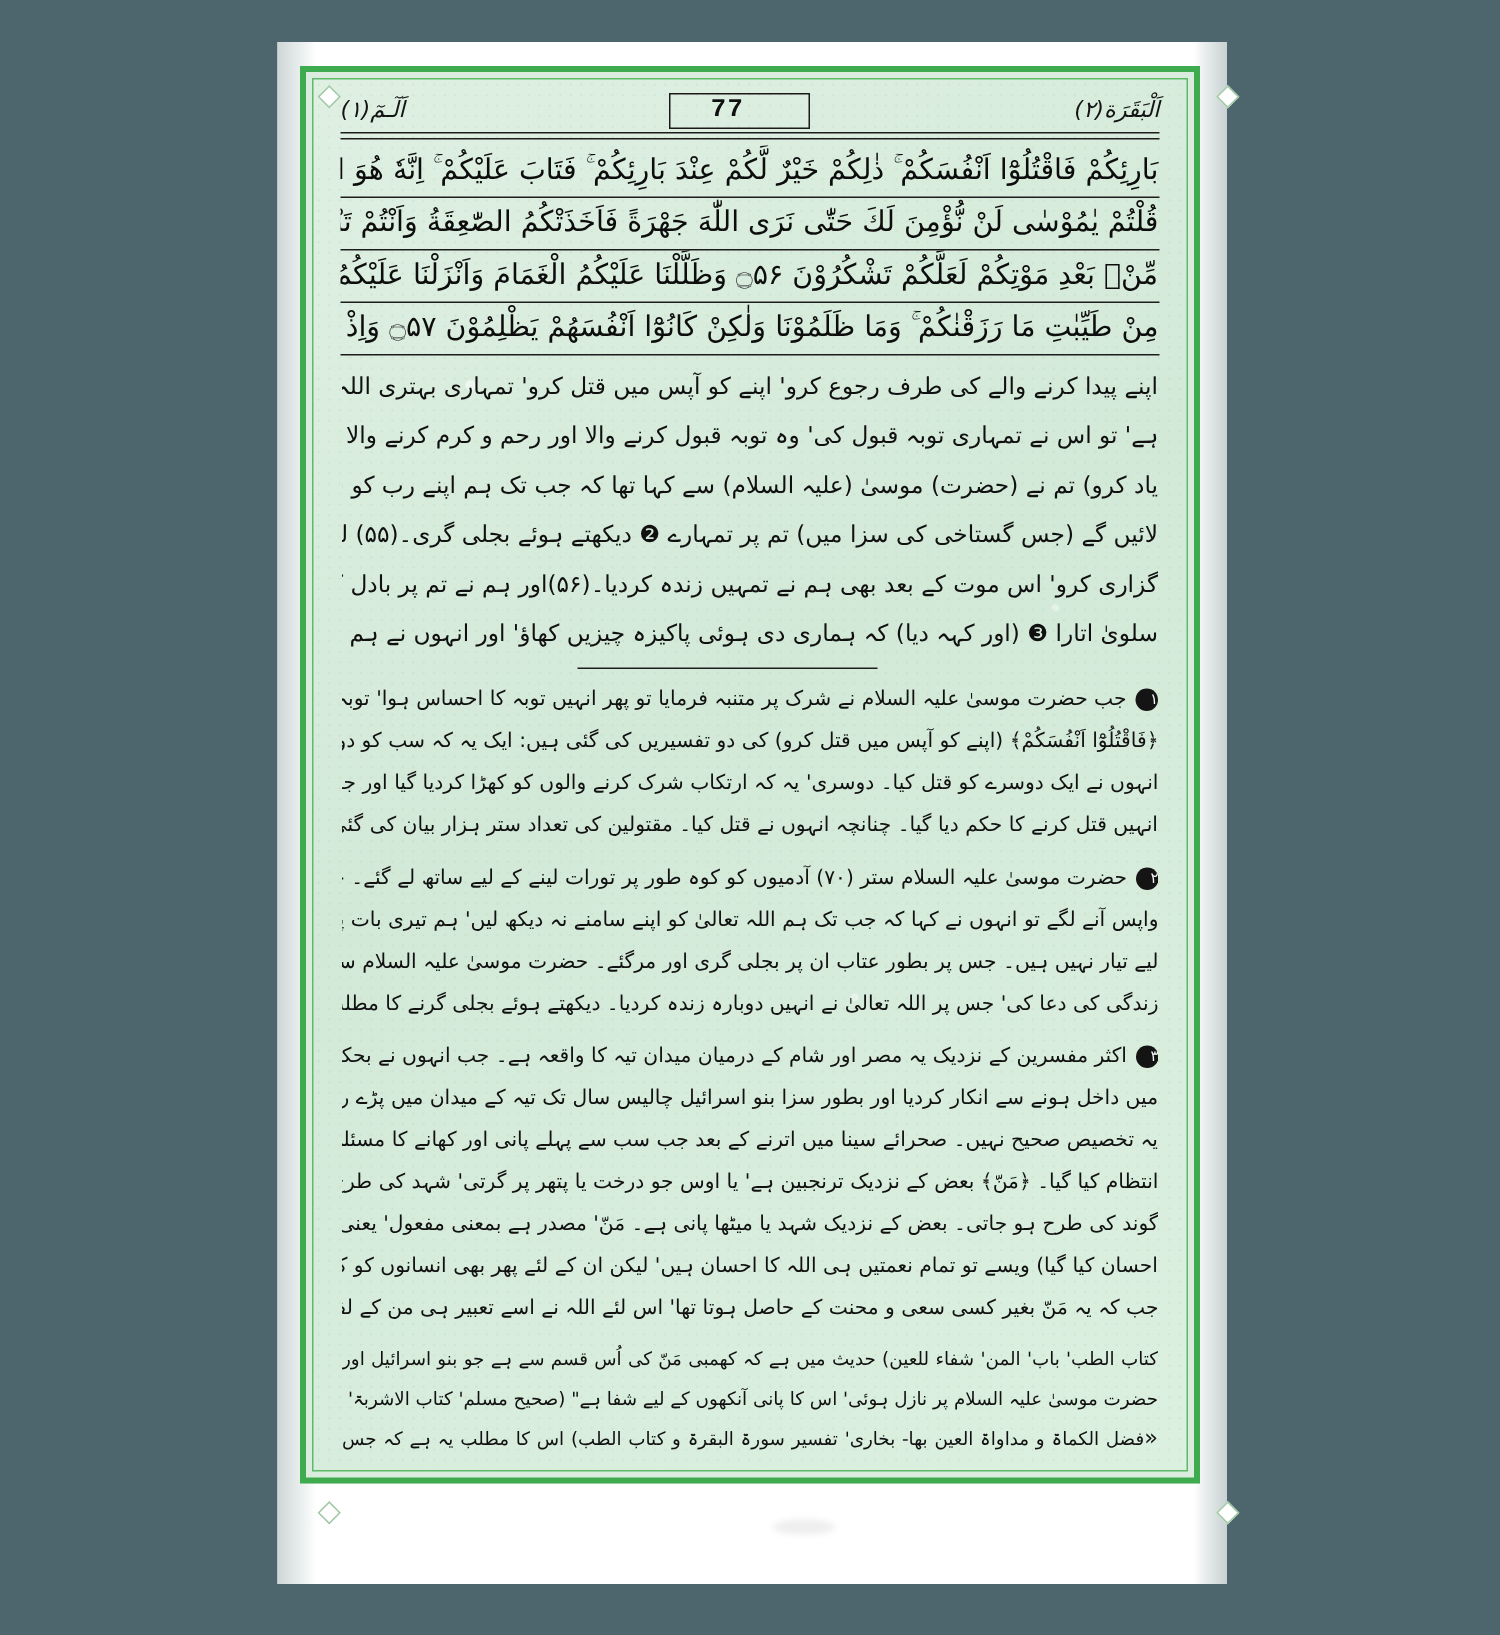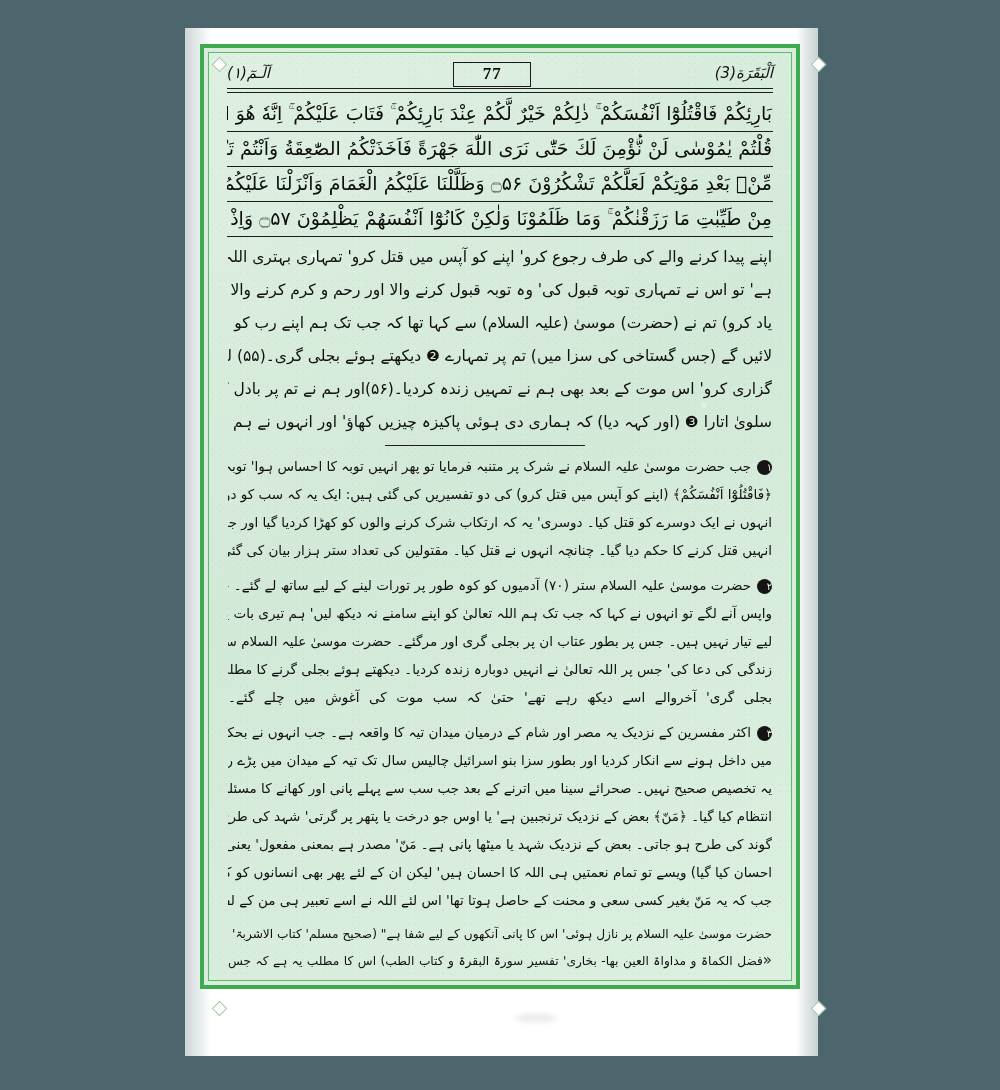--- a/index.html
+++ b/index.html
@@ -124,23 +124,23 @@
     padding-bottom: 2px;
     font-style: italic;
   }
   #page-number-box {
     border: 1.4px solid #1a1a1a;
     min-width: 56px;
     text-align: center;
     font-size: 17px;
     font-weight: bold;
     color: #101010;
-    padding: 1px 10px 2px 10px;
+    padding: 1px 26px 2px 10px;
     background: transparent;
-    font-family: Liberation Serif, serif;
+    font-family: Liberation Mono, monospace;
     letter-spacing: 1px;
   }
   #header-rule {
     margin: 1px 2px 0 2px;
     border-top: 1.6px solid #1c1c1c;
     border-bottom: 1.1px solid #1c1c1c;
     height: 3px;
   }
 
   
@@ -246,21 +246,21 @@
   <div class="scan-smudge" style="left:330px; top:985px; width:42px; height:10px;"></div>
   <div class="scan-smudge" style="left:525px; top:940px; width:30px; height:8px;"></div>
 
   <div id="page-frame">
     <div id="page-frame-inner">
       <div class="speckle"></div>
 
       <div id="content">
 
         <div id="page-header">
-          <div class="hdr-side">اَلْبَقَرَة(3)</div>
+          <div class="hdr-side">اَلْبَقَرَة(۲)</div>
           <div id="page-number-box">77</div>
           <div class="hdr-side">اَلٓـمٓ(۱)</div>
         </div>
         <div id="header-rule"></div>
 
         <div id="arabic-block">
           <div class="arabic-line">بَارِئِكُمْ فَاقْتُلُوْٓا اَنْفُسَكُمْ ۚ ذٰلِكُمْ خَيْرٌ لَّكُمْ عِنْدَ بَارِئِكُمْ ۚ فَتَابَ عَلَيْكُمْ ۚ اِنَّهٗ هُوَ التَّوَّابُ الرَّحِيْمُ ۝۵۴ وَاِذْ</div>
           <div class="arabic-line">قُلْتُمْ يٰمُوْسٰى لَنْ نُّؤْمِنَ لَكَ حَتّٰى نَرَى اللّٰهَ جَهْرَةً فَاَخَذَتْكُمُ الصّٰعِقَةُ وَاَنْتُمْ تَنْظُرُوْنَ ۝۵۵ ثُمَّ بَعَثْنٰكُمْ</div>
           <div class="arabic-line">مِّنْۢ بَعْدِ مَوْتِكُمْ لَعَلَّكُمْ تَشْكُرُوْنَ ۝۵۶ وَظَلَّلْنَا عَلَيْكُمُ الْغَمَامَ وَاَنْزَلْنَا عَلَيْكُمُ الْمَنَّ وَالسَّلْوٰى ۚ كُلُوْا</div>
           <div class="arabic-line">مِنْ طَيِّبٰتِ مَا رَزَقْنٰكُمْ ۚ وَمَا ظَلَمُوْنَا وَلٰكِنْ كَانُوْٓا اَنْفُسَهُمْ يَظْلِمُوْنَ ۝۵۷ وَاِذْ قُلْنَا ادْخُلُوْا هٰذِهِ الْقَرْيَةَ</div>
@@ -288,36 +288,36 @@
             <div class="note-line">انہیں قتل کرنے کا حکم دیا گیا۔ چنانچہ انہوں نے قتل کیا۔ مقتولین کی تعداد ستر ہزار بیان کی گئی ہے۔ (ابن کثیر و فتح القدیر)</div>
           </div>
 
           <div class="note">
             <div class="note-line">
               <span class="note-marker">۲</span><span>حضرت موسیٰ علیہ السلام ستر (۷۰) آدمیوں کو کوہ طور پر تورات لینے کے لیے ساتھ لے گئے۔ جب حضرت موسیٰ علیہ السلام</span>
             </div>
             <div class="note-line">واپس آنے لگے تو انہوں نے کہا کہ جب تک ہم اللہ تعالیٰ کو اپنے سامنے نہ دیکھ لیں' ہم تیری بات پر یقین کرنے کے</div>
             <div class="note-line">لیے تیار نہیں ہیں۔ جس پر بطور عتاب ان پر بجلی گری اور مرگئے۔ حضرت موسیٰ علیہ السلام سخت پریشان ہوئے اور ان کی</div>
             <div class="note-line">زندگی کی دعا کی' جس پر اللہ تعالیٰ نے انہیں دوبارہ زندہ کردیا۔ دیکھتے ہوئے بجلی گرنے کا مطلب یہ ہے کہ ابتدا میں جن پر</div>
-            <div class="note-line">بجلی گری' آخروالے اسے دیکھ رہے تھے' حتیٰ کہ سب موت کی آغوش میں چلے گئے۔</div>
           </div>
 
           <div class="note">
             <div class="note-line">
               <span class="note-marker">۳</span><span>اکثر مفسرین کے نزدیک یہ مصر اور شام کے درمیان میدان تیہ کا واقعہ ہے۔ جب انہوں نے بحکم الٰہی عمالقہ کی بستی</span>
             </div>
             <div class="note-line">میں داخل ہونے سے انکار کردیا اور بطور سزا بنو اسرائیل چالیس سال تک تیہ کے میدان میں پڑے رہے۔ بعض کے نزدیک</div>
             <div class="note-line">یہ تخصیص صحیح نہیں۔ صحرائے سینا میں اترنے کے بعد جب سب سے پہلے پانی اور کھانے کا مسئلہ درپیش آیا تو اسی وقت یہ</div>
             <div class="note-line">انتظام کیا گیا۔ ﴿مَنّ﴾ بعض کے نزدیک ترنجبین ہے' یا اوس جو درخت یا پتھر پر گرتی' شہد کی طرح میٹھی ہوتی اور خشک ہو کر</div>
             <div class="note-line">گوند کی طرح ہو جاتی۔ بعض کے نزدیک شہد یا میٹھا پانی ہے۔ مَنّ' مصدر ہے بمعنی مفعول' یعنی ممنون بہ (اس کے ساتھ</div>
             <div class="note-line">احسان کیا گیا) ویسے تو تمام نعمتیں ہی اللہ کا احسان ہیں' لیکن ان کے لئے پھر بھی انسانوں کو کچھ سعی و محنت کا اہتمام کرنا پڑتا ہے۔</div>
             <div class="note-line">جب کہ یہ مَنّ بغیر کسی سعی و محنت کے حاصل ہوتا تھا' اس لئے اللہ نے اسے تعبیر ہی من کے لفظ سے فرمایا۔ (فتح الباری'</div>
           </div>
 
           <div class="note">
+            <div class="note-line small">کتاب الطب' باب' المن' شفاء للعین) حدیث میں ہے کہ کھمبی مَنّ کی اُس قسم سے ہے جو بنو اسرائیل اور</div>
             <div class="note-line small">حضرت موسیٰ علیہ السلام پر نازل ہوئی' اس کا پانی آنکھوں کے لیے شفا ہے" (صحیح مسلم' کتاب الاشربۃ' باب</div>
             <div class="note-line small" style="text-align-last:justify;">
               <span class="end-arrow">«</span><span>فضل الکماۃ و مداواۃ العین بھا- بخاری' تفسیر سورۃ البقرۃ و کتاب الطب) اس کا مطلب یہ ہے کہ جس</span>
             </div>
           </div>
 
         </div>
       </div>
     </div>
 

